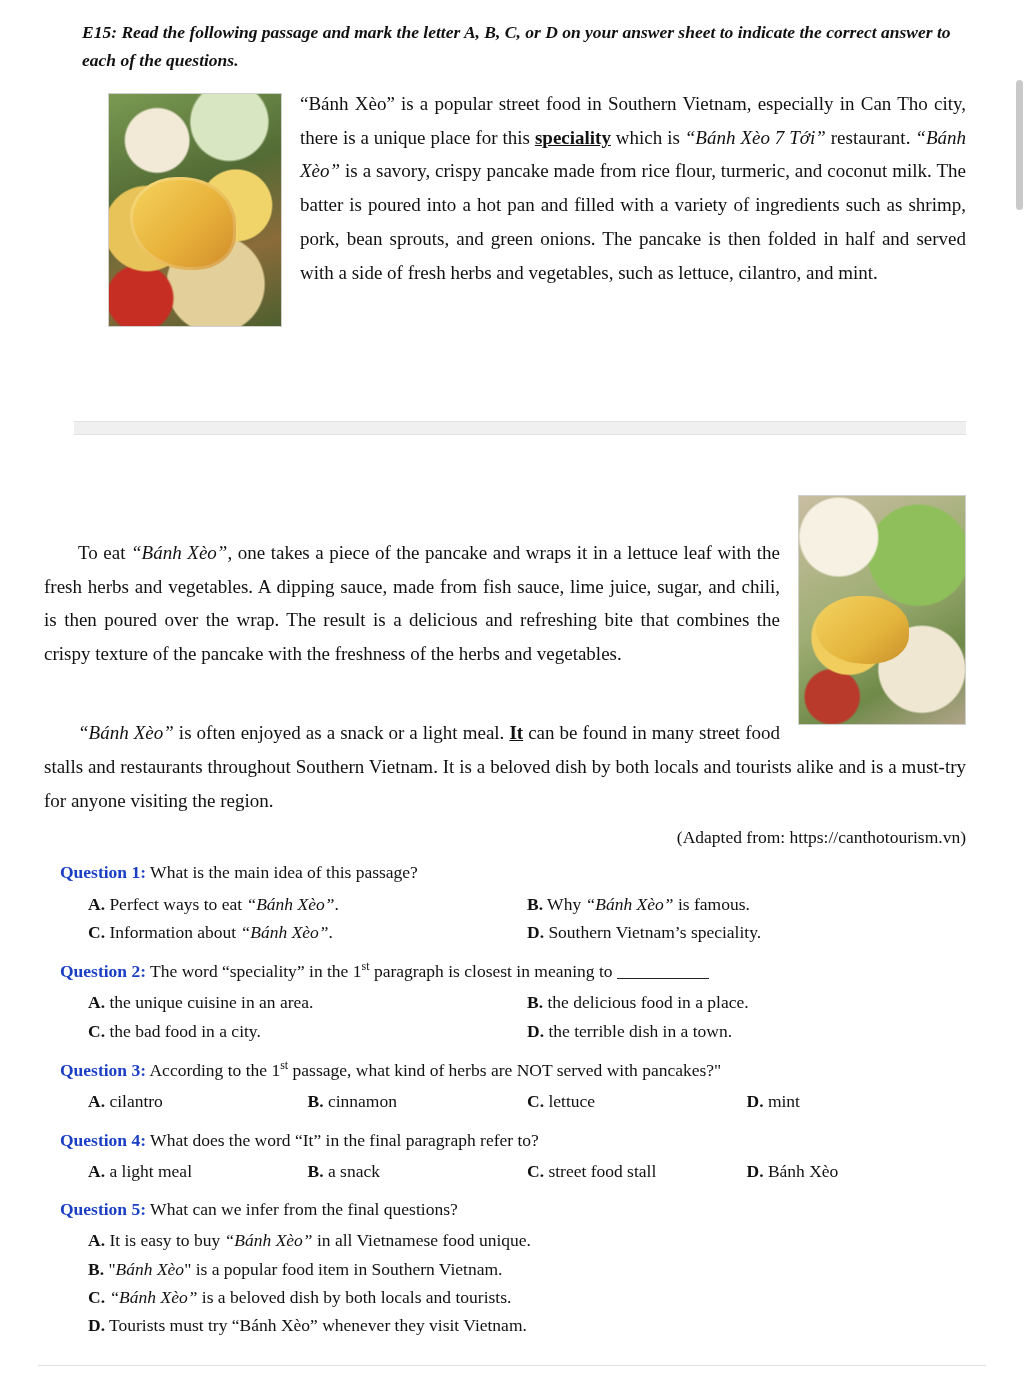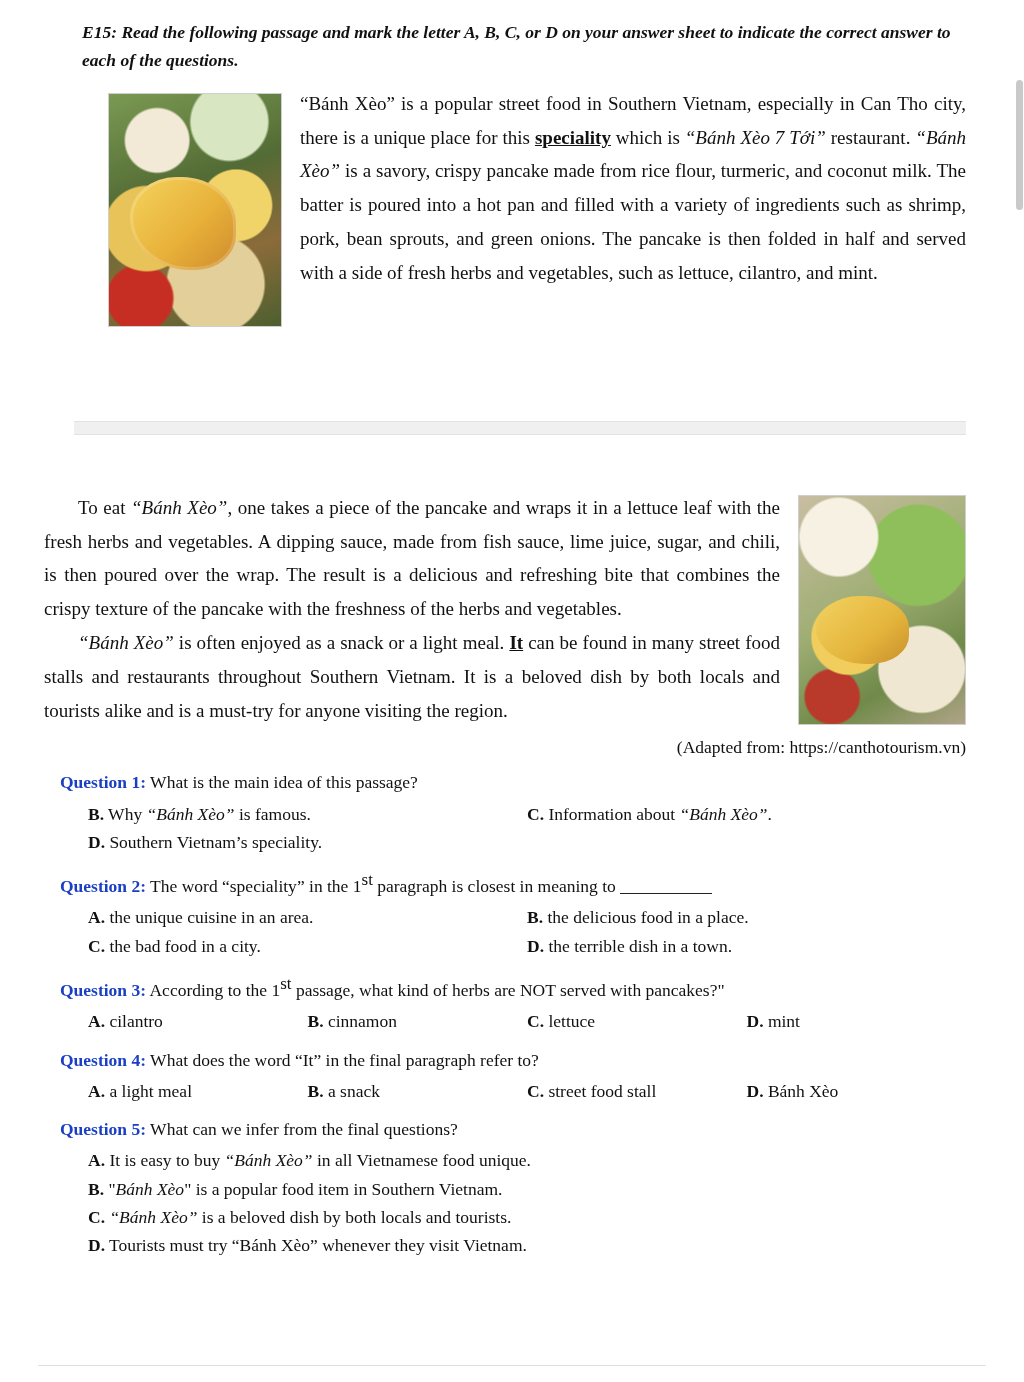--- a/index.html
+++ b/index.html
@@ -106,21 +106,21 @@
     overflow: hidden;
   }
   .photo2::after {
     content: "";
     position: absolute;
     left: 10%; top: 44%;
     width: 56%; height: 30%;
     border-radius: 50% 50% 44% 56%;
     background: linear-gradient(140deg, #f3d261 0%, #e4b53c 60%, #c98f2c 100%);
   }
-  .p-indent { text-indent: 34px; }
+  .p-indent { text-indent: 34px; margin-top: 45px; }
   .source {
     font-size: 17.5px;
     text-align: right;
     margin: 10px 0 6px 0;
     clear: both;
   }
 
   
   .questions {
     padding: 0 58px 30px 44px;
@@ -133,21 +133,21 @@
   .q-label {
     color: #1a3fc4;
     font-weight: bold;
   }
   .blank {
     display: inline-block;
     width: 92px;
     border-bottom: 1px solid #222;
     vertical-align: -2px;
   }
-  sup { font-size: 17px; vertical-align: super; }
+  sup { font-size: 12px; vertical-align: super; }
 
   .opts {
     display: flex;
     flex-wrap: wrap;
     margin: 0 0 2px 0;
     padding-left: 44px;
     line-height: 1.62;
   }
   .opts.cols2 > .opt { width: 50%; box-sizing: border-box; }
   .opts.cols4 > .opt { width: 25%; box-sizing: border-box; }
@@ -204,20 +204,21 @@
 
     <p class="source">(Adapted from: https://canthotourism.vn)</p>
   </div>
 
   <div class="questions">
 
     <div class="q-line">
       <span class="q-label">Question 1:</span><span class="q-text"> What is the main idea of this passage?</span>
     </div>
     <div class="opts cols2">
+      <div class="opt"><span class="key">A.</span><span> Perfect ways to eat </span><span class="it">“Bánh Xèo”</span><span>.</span></div>
       <div class="opt"><span class="key">B.</span><span> Why </span><span class="it">“Bánh Xèo”</span><span> is famous.</span></div>
       <div class="opt"><span class="key">C.</span><span> Information about </span><span class="it">“Bánh Xèo”</span><span>.</span></div>
       <div class="opt"><span class="key">D.</span><span> Southern Vietnam’s speciality.</span></div>
     </div>
 
     <div class="q-line">
       <span class="q-label">Question 2:</span><span class="q-text"> The word “</span><span class="ul">speciality</span><span>” in the 1</span><sup>st</sup><span> paragraph is closest in meaning to </span><span class="blank"></span>
     </div>
     <div class="opts cols2">
       <div class="opt"><span class="key">A.</span><span> the unique cuisine in an area.</span></div>

